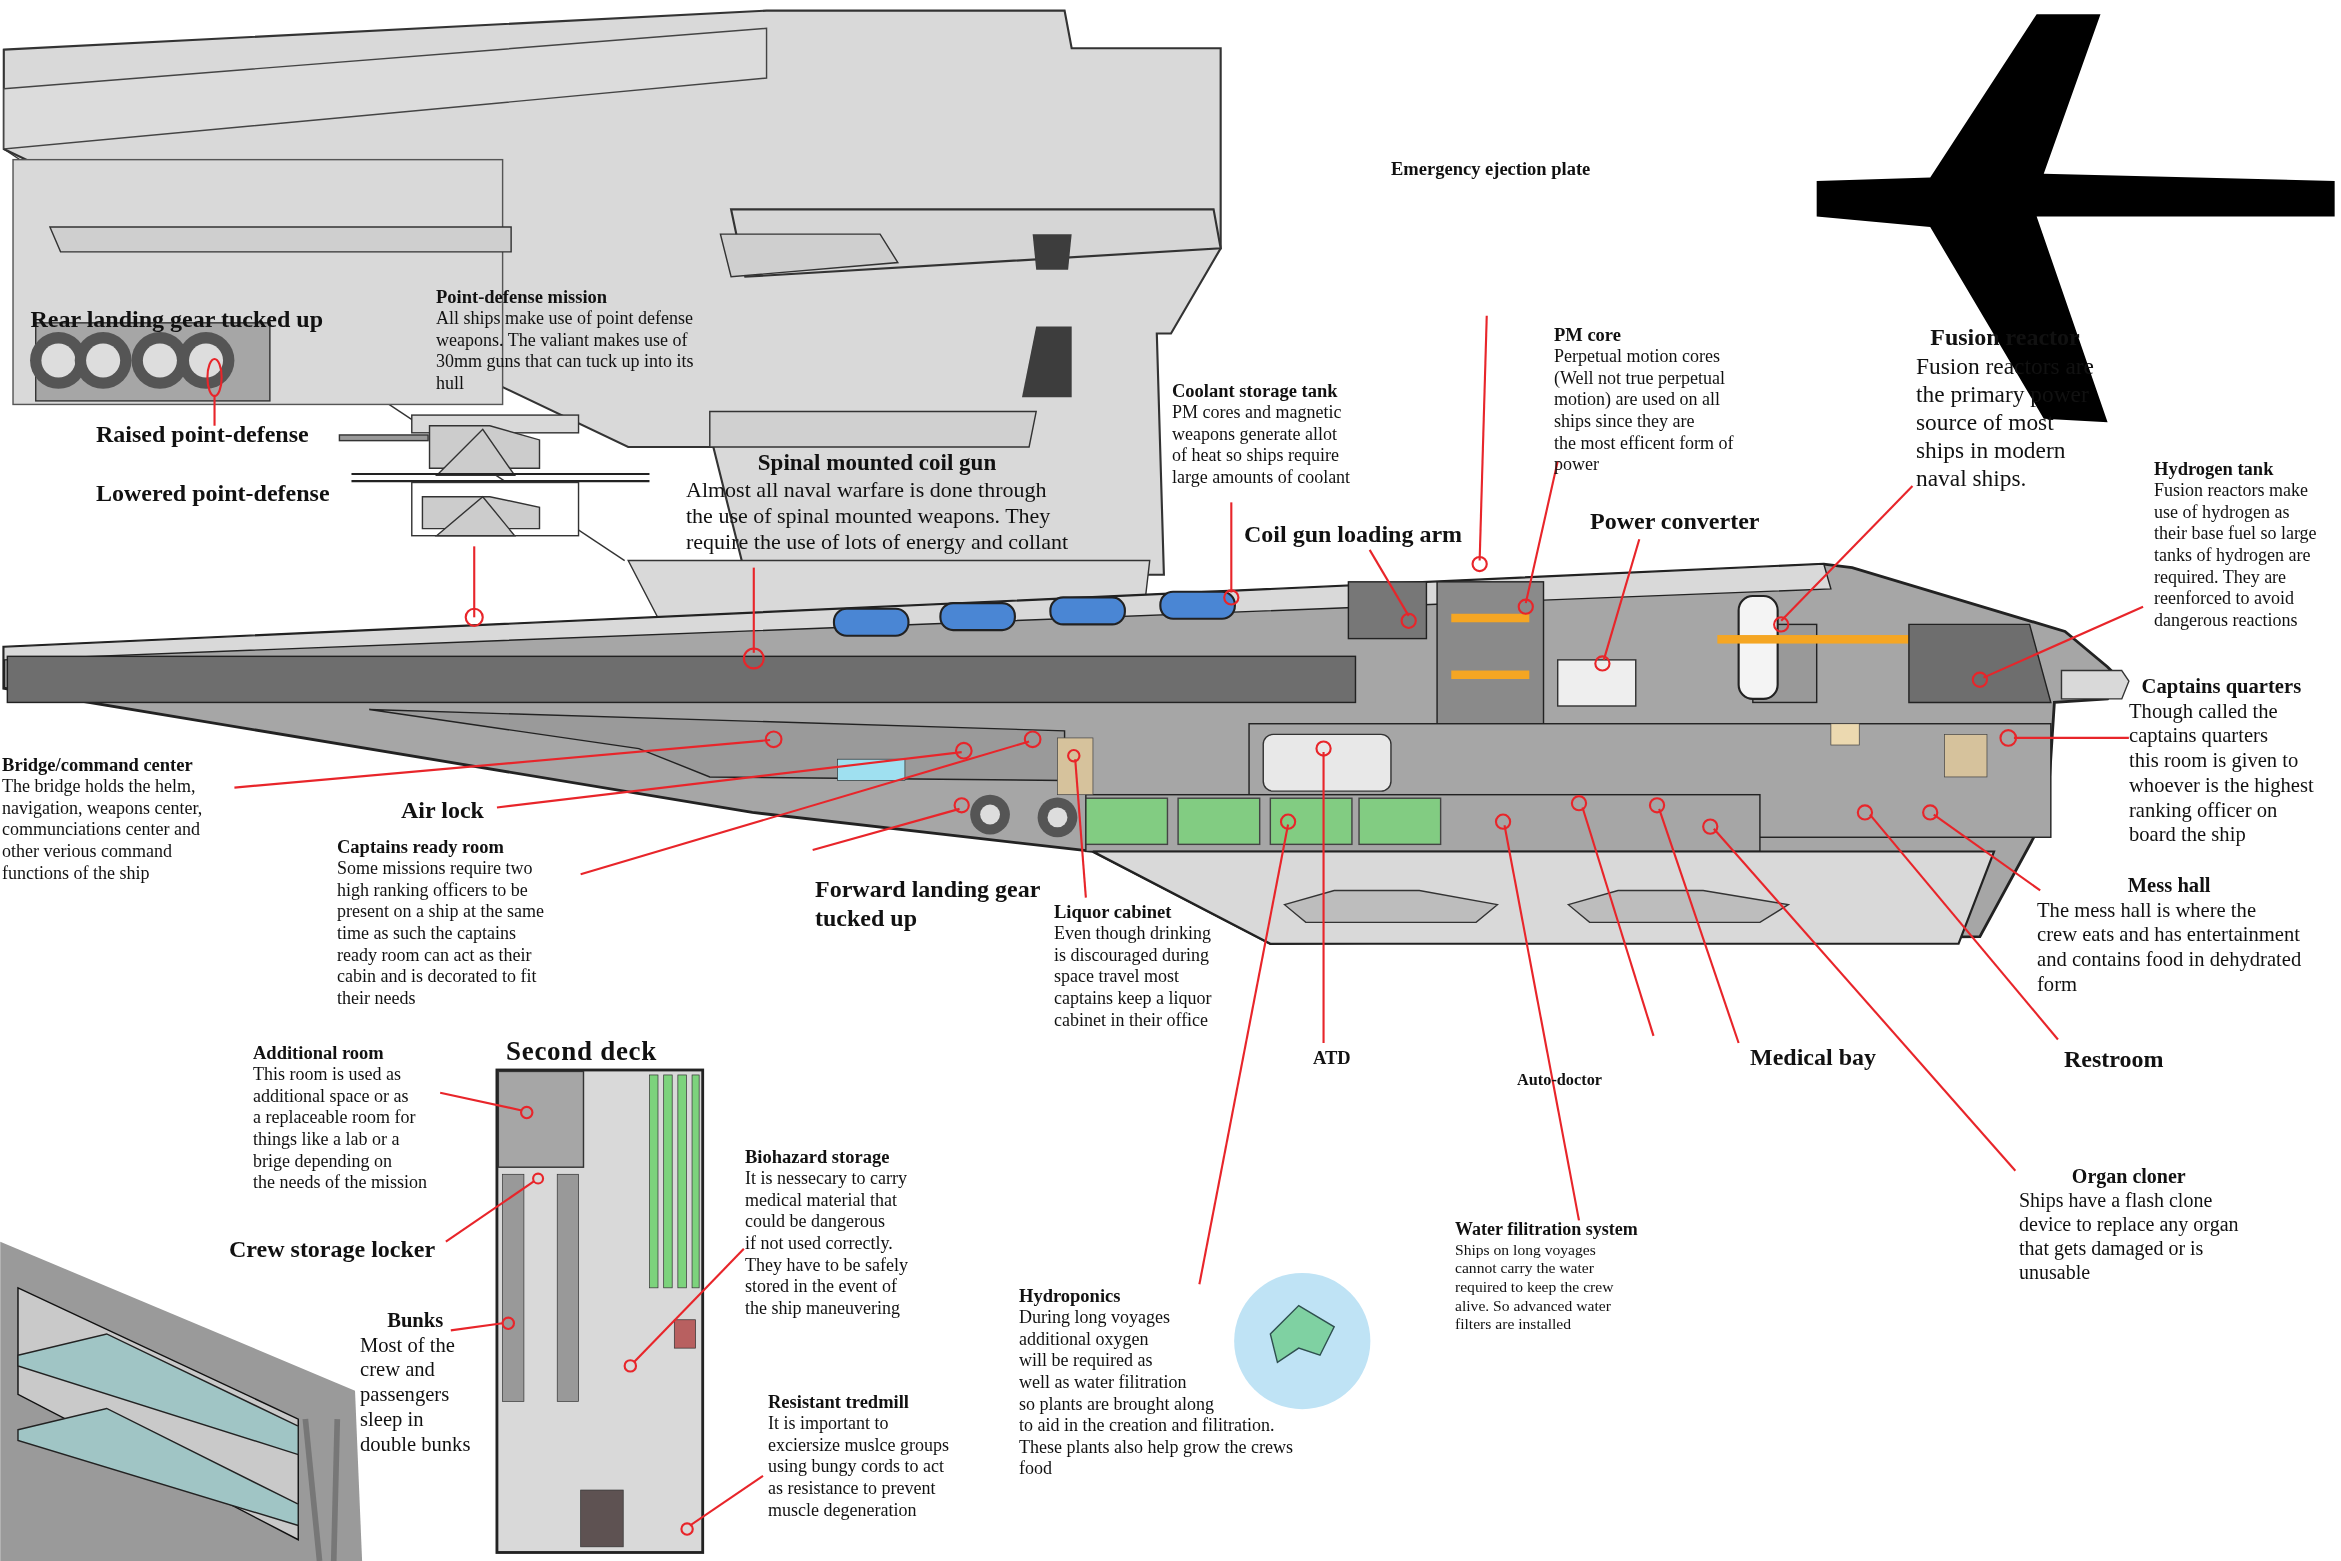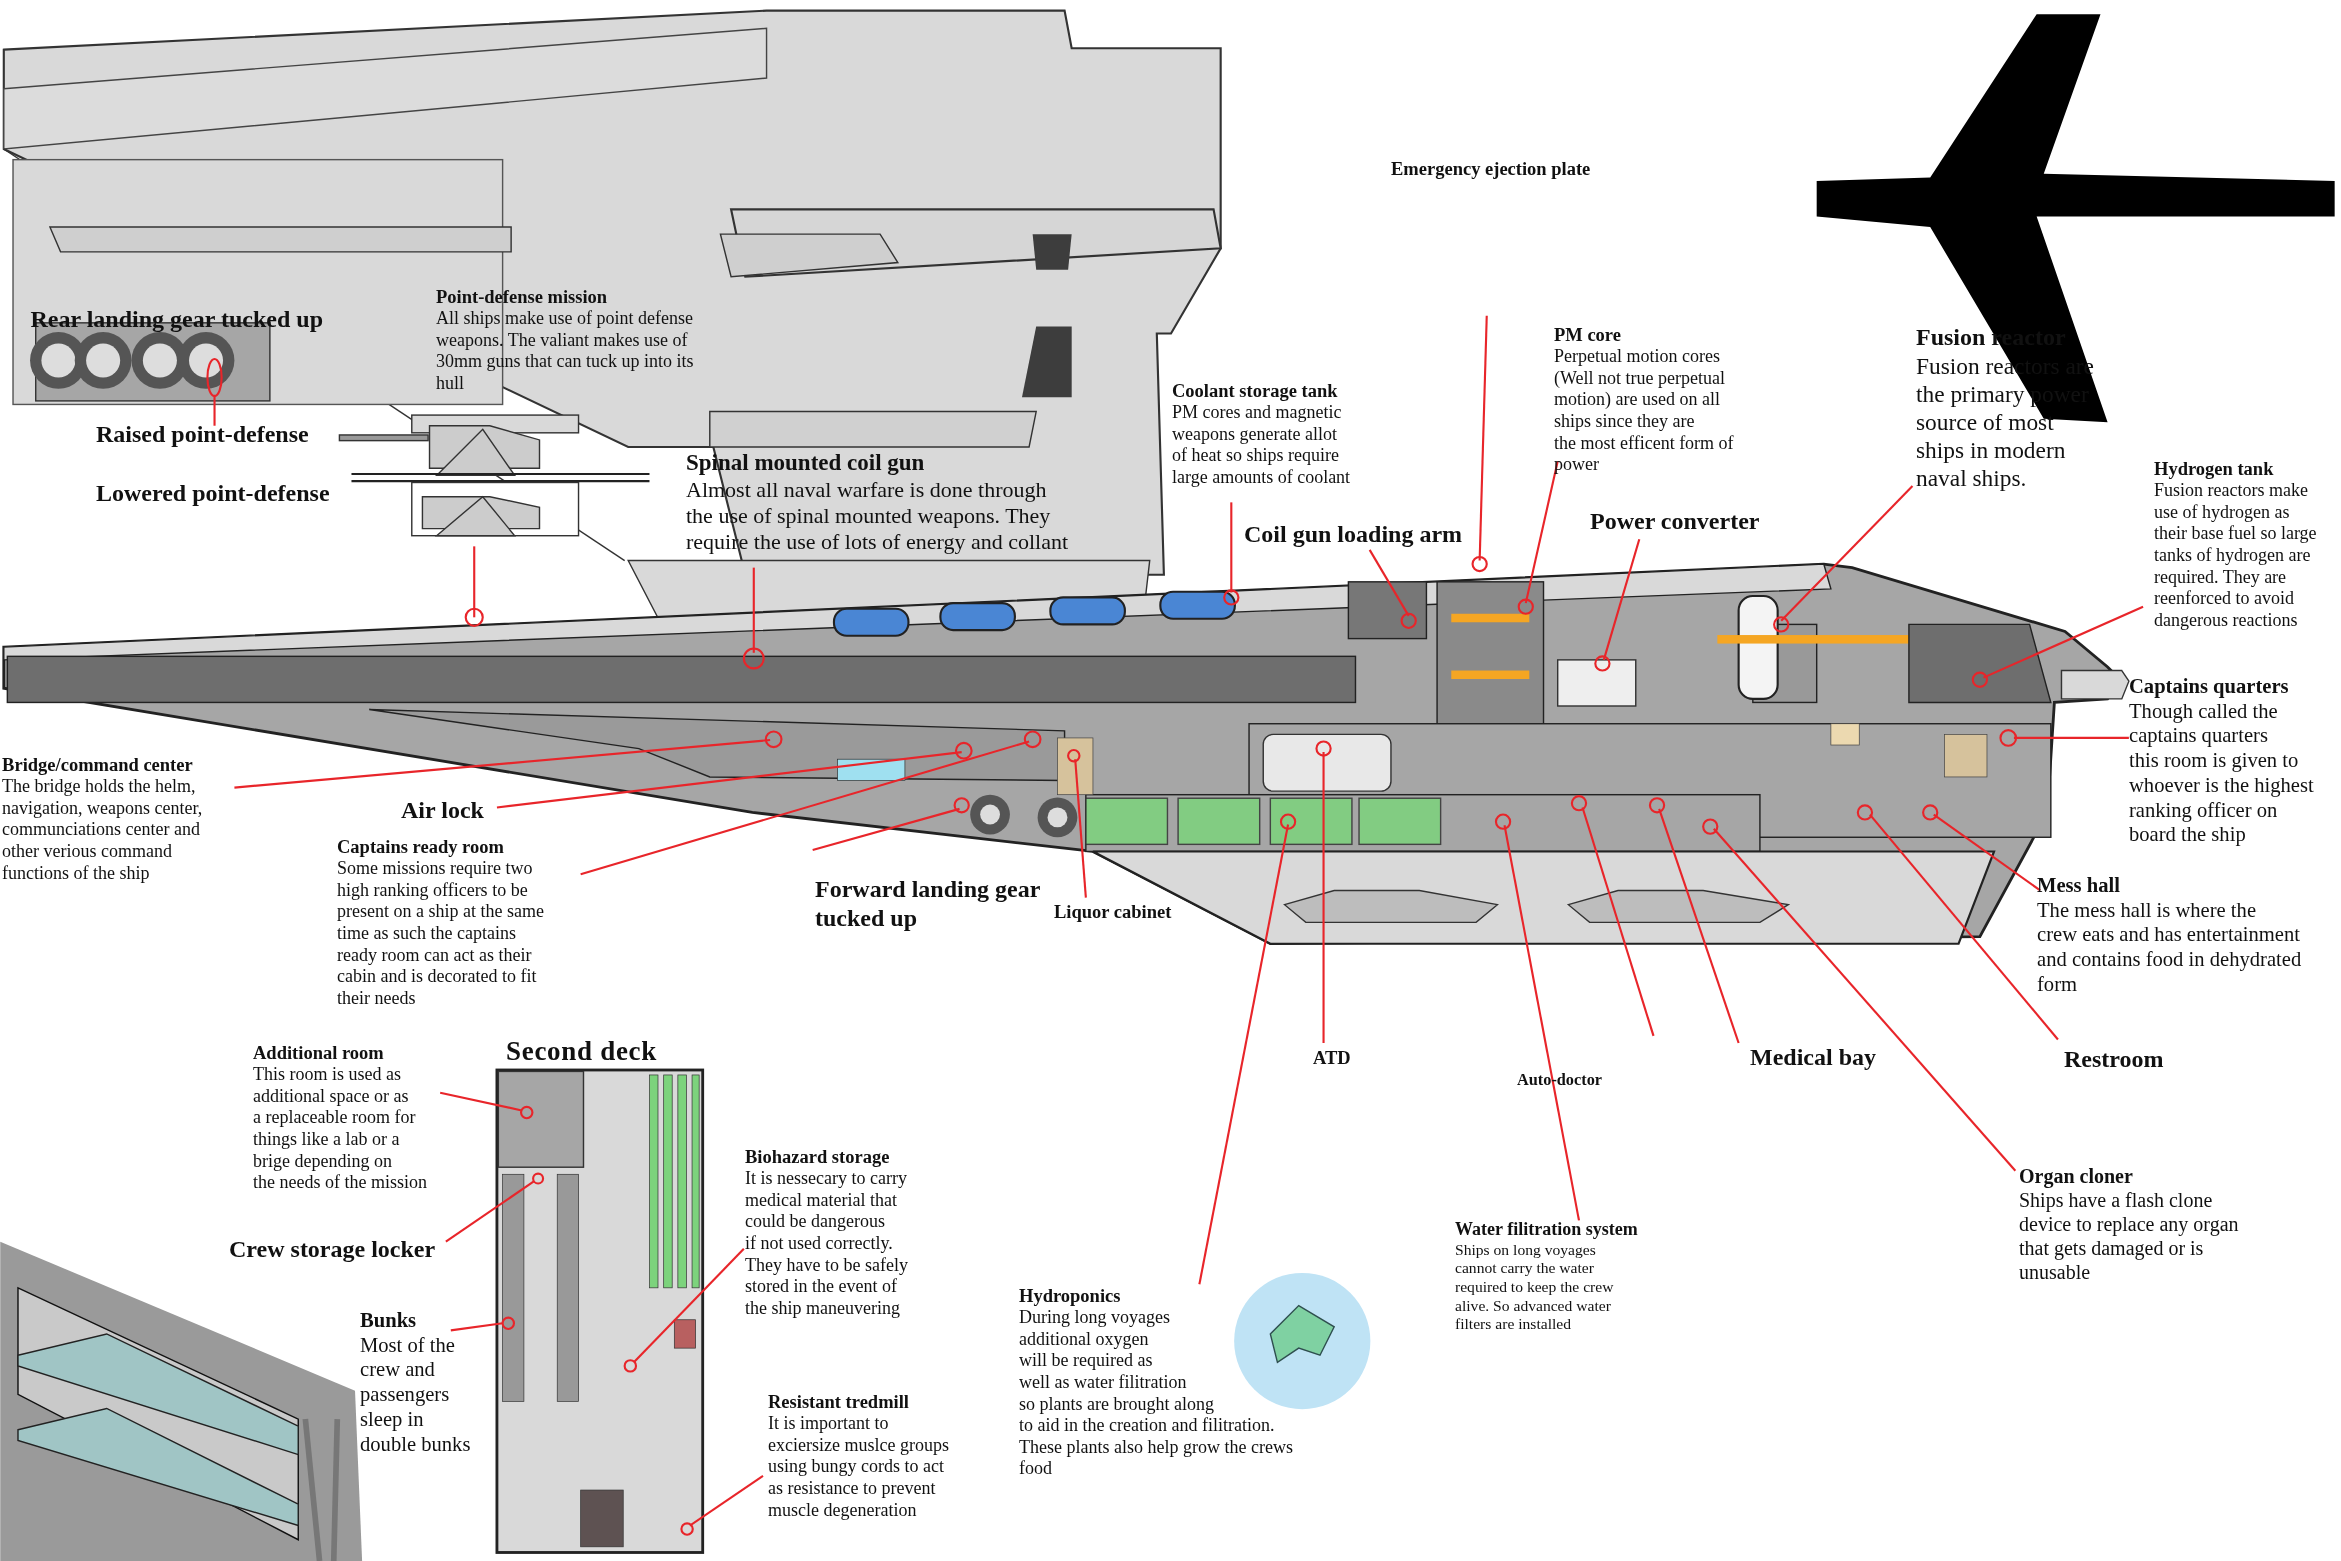--- a/index.html
+++ b/index.html
@@ -5,21 +5,21 @@
   html, body { margin:0; padding:0; background:#ffffff; }
   body { width:2342px; height:1561px; position:relative; overflow:hidden;
          font-family:"Liberation Serif", "DejaVu Serif", serif; color:#111; }
   svg.art { position:absolute; left:0; top:0; width:2342px; height:1561px; }
   .lbl { position:absolute; line-height:1.2; }
   .lbl .t { font-weight:bold; display:block; }
   .lbl .d { display:block; white-space:pre-line; }
   .sm  { font-size:18px; }
   .sm .t { font-size:18.5px; }
   .md  { font-size:22px; }
-  .md .t { font-size:23px; }
+  .md .t { font-size:23px;text-align:center; }
   .big { font-size:24px; font-weight:bold; }
   .ttl { font-size:27px; font-weight:bold; letter-spacing:0.7px; }
   .callout { stroke:#e8252a; stroke-width:3; fill:none; }
   .ring { stroke:#e8252a; stroke-width:3; fill:none; }
 </style>
 </head>
 <body>
 
 <svg class="art" viewBox="0 0 3300 2200">
 
@@ -339,20 +339,25 @@
 will be required as
 well as water filitration
 so plants are brought along
 to aid in the creation and filitration.
 These plants also help grow the crews
 food</span>
 </div>
 
 <div class="lbl sm" style="left:1054px; top:901px;">
   <span class="t">Liquor cabinet</span>
+  <span class="d">Even though drinking
+is discouraged during
+space travel most
+captains keep a liquor
+cabinet in their office</span>
 </div>
 
 <div class="lbl big" style="left:815px; top:846px; white-space:pre-line;">
   <span>Forward landing gear
 tucked up</span>
 </div>
 
 <div class="lbl sm" style="left:2.1px; top:754px;">
   <span class="t">Bridge/command center</span>
   <span class="d">The bridge holds the helm,

